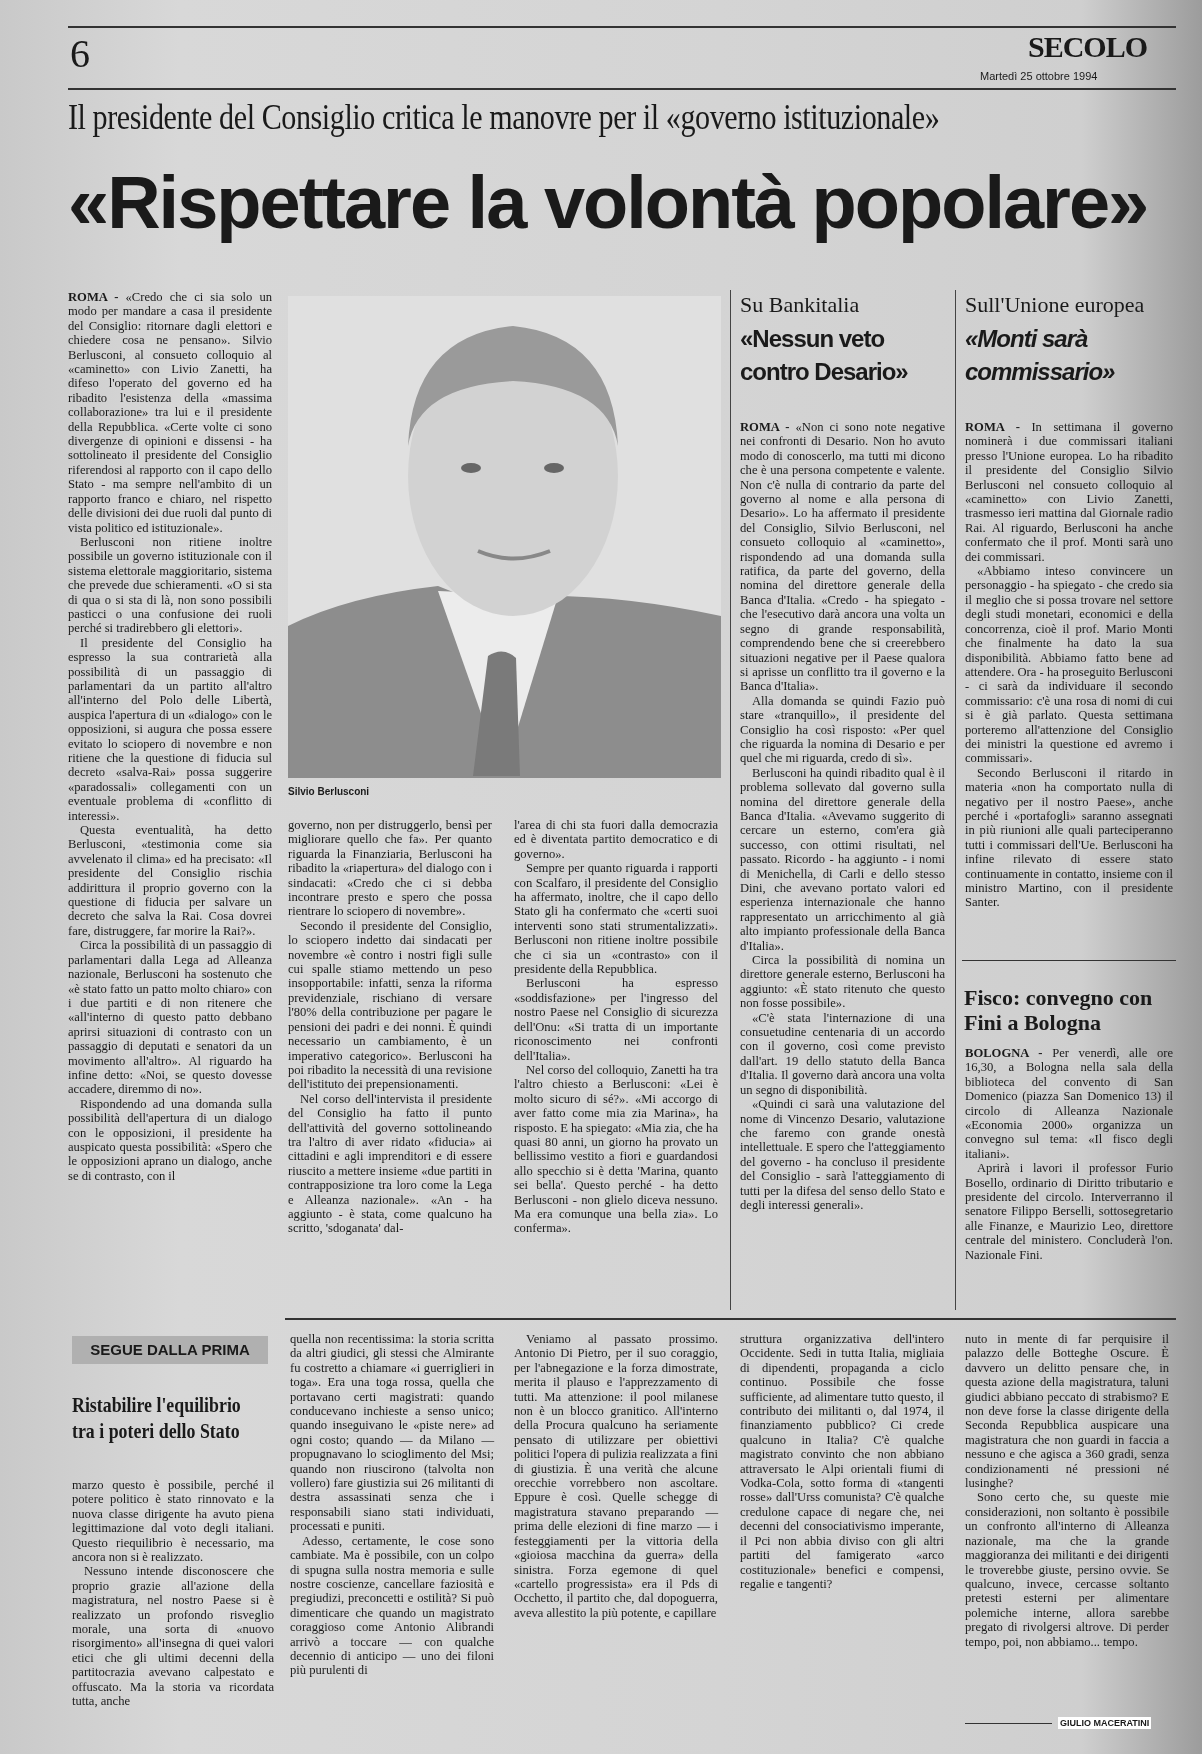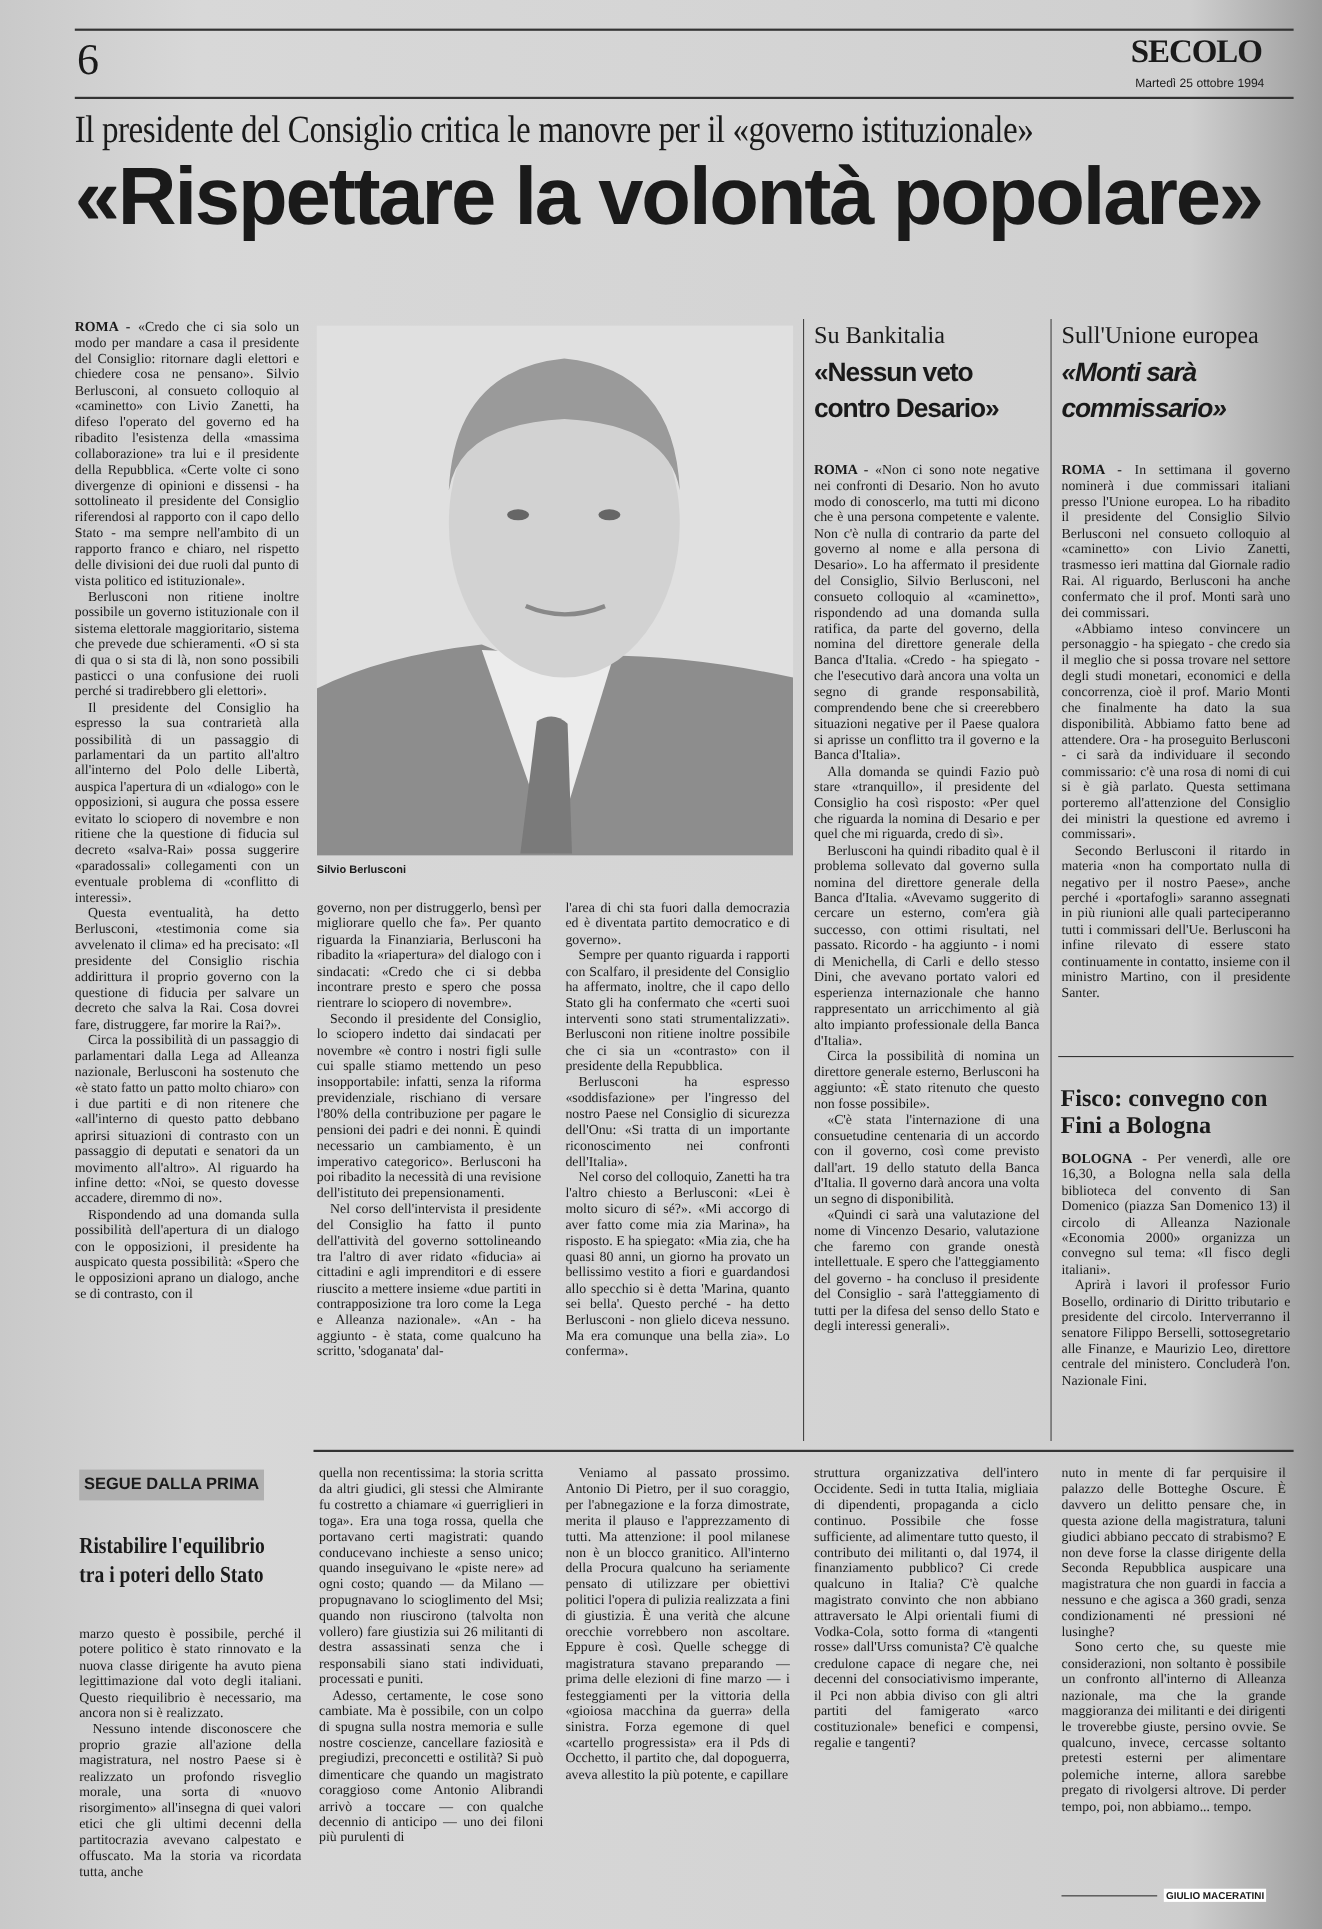--- a/index.html
+++ b/index.html
@@ -4,35 +4,35 @@
 <style>
   html,body{margin:0;padding:0;}
   body{width:1202px;height:1754px;background:#bdbdbd;overflow:hidden;position:relative;
     font-family:"Liberation Serif","DejaVu Serif",serif;color:#1a1a1a;}
   .page{position:absolute;left:0;top:0;width:1202px;height:1754px;
     background:linear-gradient(90deg,#c9c9c9 0%,#d8d8d8 15%,#d4d4d4 60%,#cfcfcf 90%,#9c9c9c 100%);}
   .rule{position:absolute;left:68px;right:26px;background:#333;}
   .masthead-num{position:absolute;left:70px;top:30px;font-size:40px;font-family:"Liberation Serif",serif;}
   .section-title{position:absolute;left:440px;top:36px;font-size:40px;letter-spacing:1px;font-variant:small-caps;}
   .logo{position:absolute;left:1028px;top:30px;font-size:30px;font-weight:bold;font-family:"Liberation Serif",serif;letter-spacing:-1px;}
-  .date{position:absolute;left:1032px;top:70px;font-size:11px;font-family:"Liberation Sans",sans-serif;}
+  .date{position:absolute;left:980px;top:70px;font-size:11px;font-family:"Liberation Sans",sans-serif;}
   .kicker{position:absolute;left:68px;top:98px;font-size:35px;white-space:nowrap;letter-spacing:-0.5px;transform:scaleX(0.86);transform-origin:left;}
-  .headline{position:absolute;left:68px;top:136px;font-size:74px;font-weight:bold;font-family:"Liberation Sans",sans-serif;white-space:nowrap;letter-spacing:-2px;transform:scaleX(1.0);transform-origin:left;}
+  .headline{position:absolute;left:68px;top:160px;font-size:74px;font-weight:bold;font-family:"Liberation Sans",sans-serif;white-space:nowrap;letter-spacing:-2px;transform:scaleX(1.0);transform-origin:left;}
   .subhead{position:absolute;left:68px;top:224px;font-size:44px;font-style:italic;white-space:nowrap;letter-spacing:-0.5px;}
   .col{position:absolute;font-size:12.6px;line-height:14.4px;text-align:justify;hyphens:auto;}
   .col p{margin:0;text-indent:12px;}
   .col p.first{text-indent:0;}
   .dateline{font-weight:bold;}
   .side-kicker{position:absolute;font-size:22px;white-space:nowrap;}
   .side-head{position:absolute;font-size:24px;font-weight:bold;font-family:"Liberation Sans",sans-serif;line-height:33px;letter-spacing:-1px;}
   .vrule{position:absolute;width:1px;background:#444;}
   .photo{position:absolute;left:288px;top:296px;width:433px;height:482px;background:#dedede;overflow:hidden;}
   .caption{position:absolute;left:288px;top:786px;font-size:10px;font-weight:bold;font-family:"Liberation Sans",sans-serif;}
   .fisco-head{position:absolute;left:964px;top:985px;font-size:22px;font-weight:bold;line-height:25px;}
-  .segue{position:absolute;left:72px;top:1336px;width:168px;height:28px;background:#b0b0b0;font-family:"Liberation Sans",sans-serif;font-weight:bold;font-size:15px;line-height:28px;text-align:center;}
+  .segue{position:absolute;left:72px;top:1336px;width:196px;height:28px;background:#b0b0b0;font-family:"Liberation Sans",sans-serif;font-weight:bold;font-size:15px;line-height:28px;text-align:center;}
   .rist-head{position:absolute;left:72px;top:1392px;font-size:21px;line-height:26px;font-weight:bold;transform:scaleX(0.85);transform-origin:left;}
   .byline{position:absolute;left:1058px;top:1717px;font-size:9px;font-weight:bold;font-family:"Liberation Sans",sans-serif;background:#fff;padding:1px 2px;}
 </style>
 </head>
 <body>
 
 <div class="page">
 
   <div class="rule" style="top:26px;height:2px;"></div>
   <div class="masthead-num">6</div>

